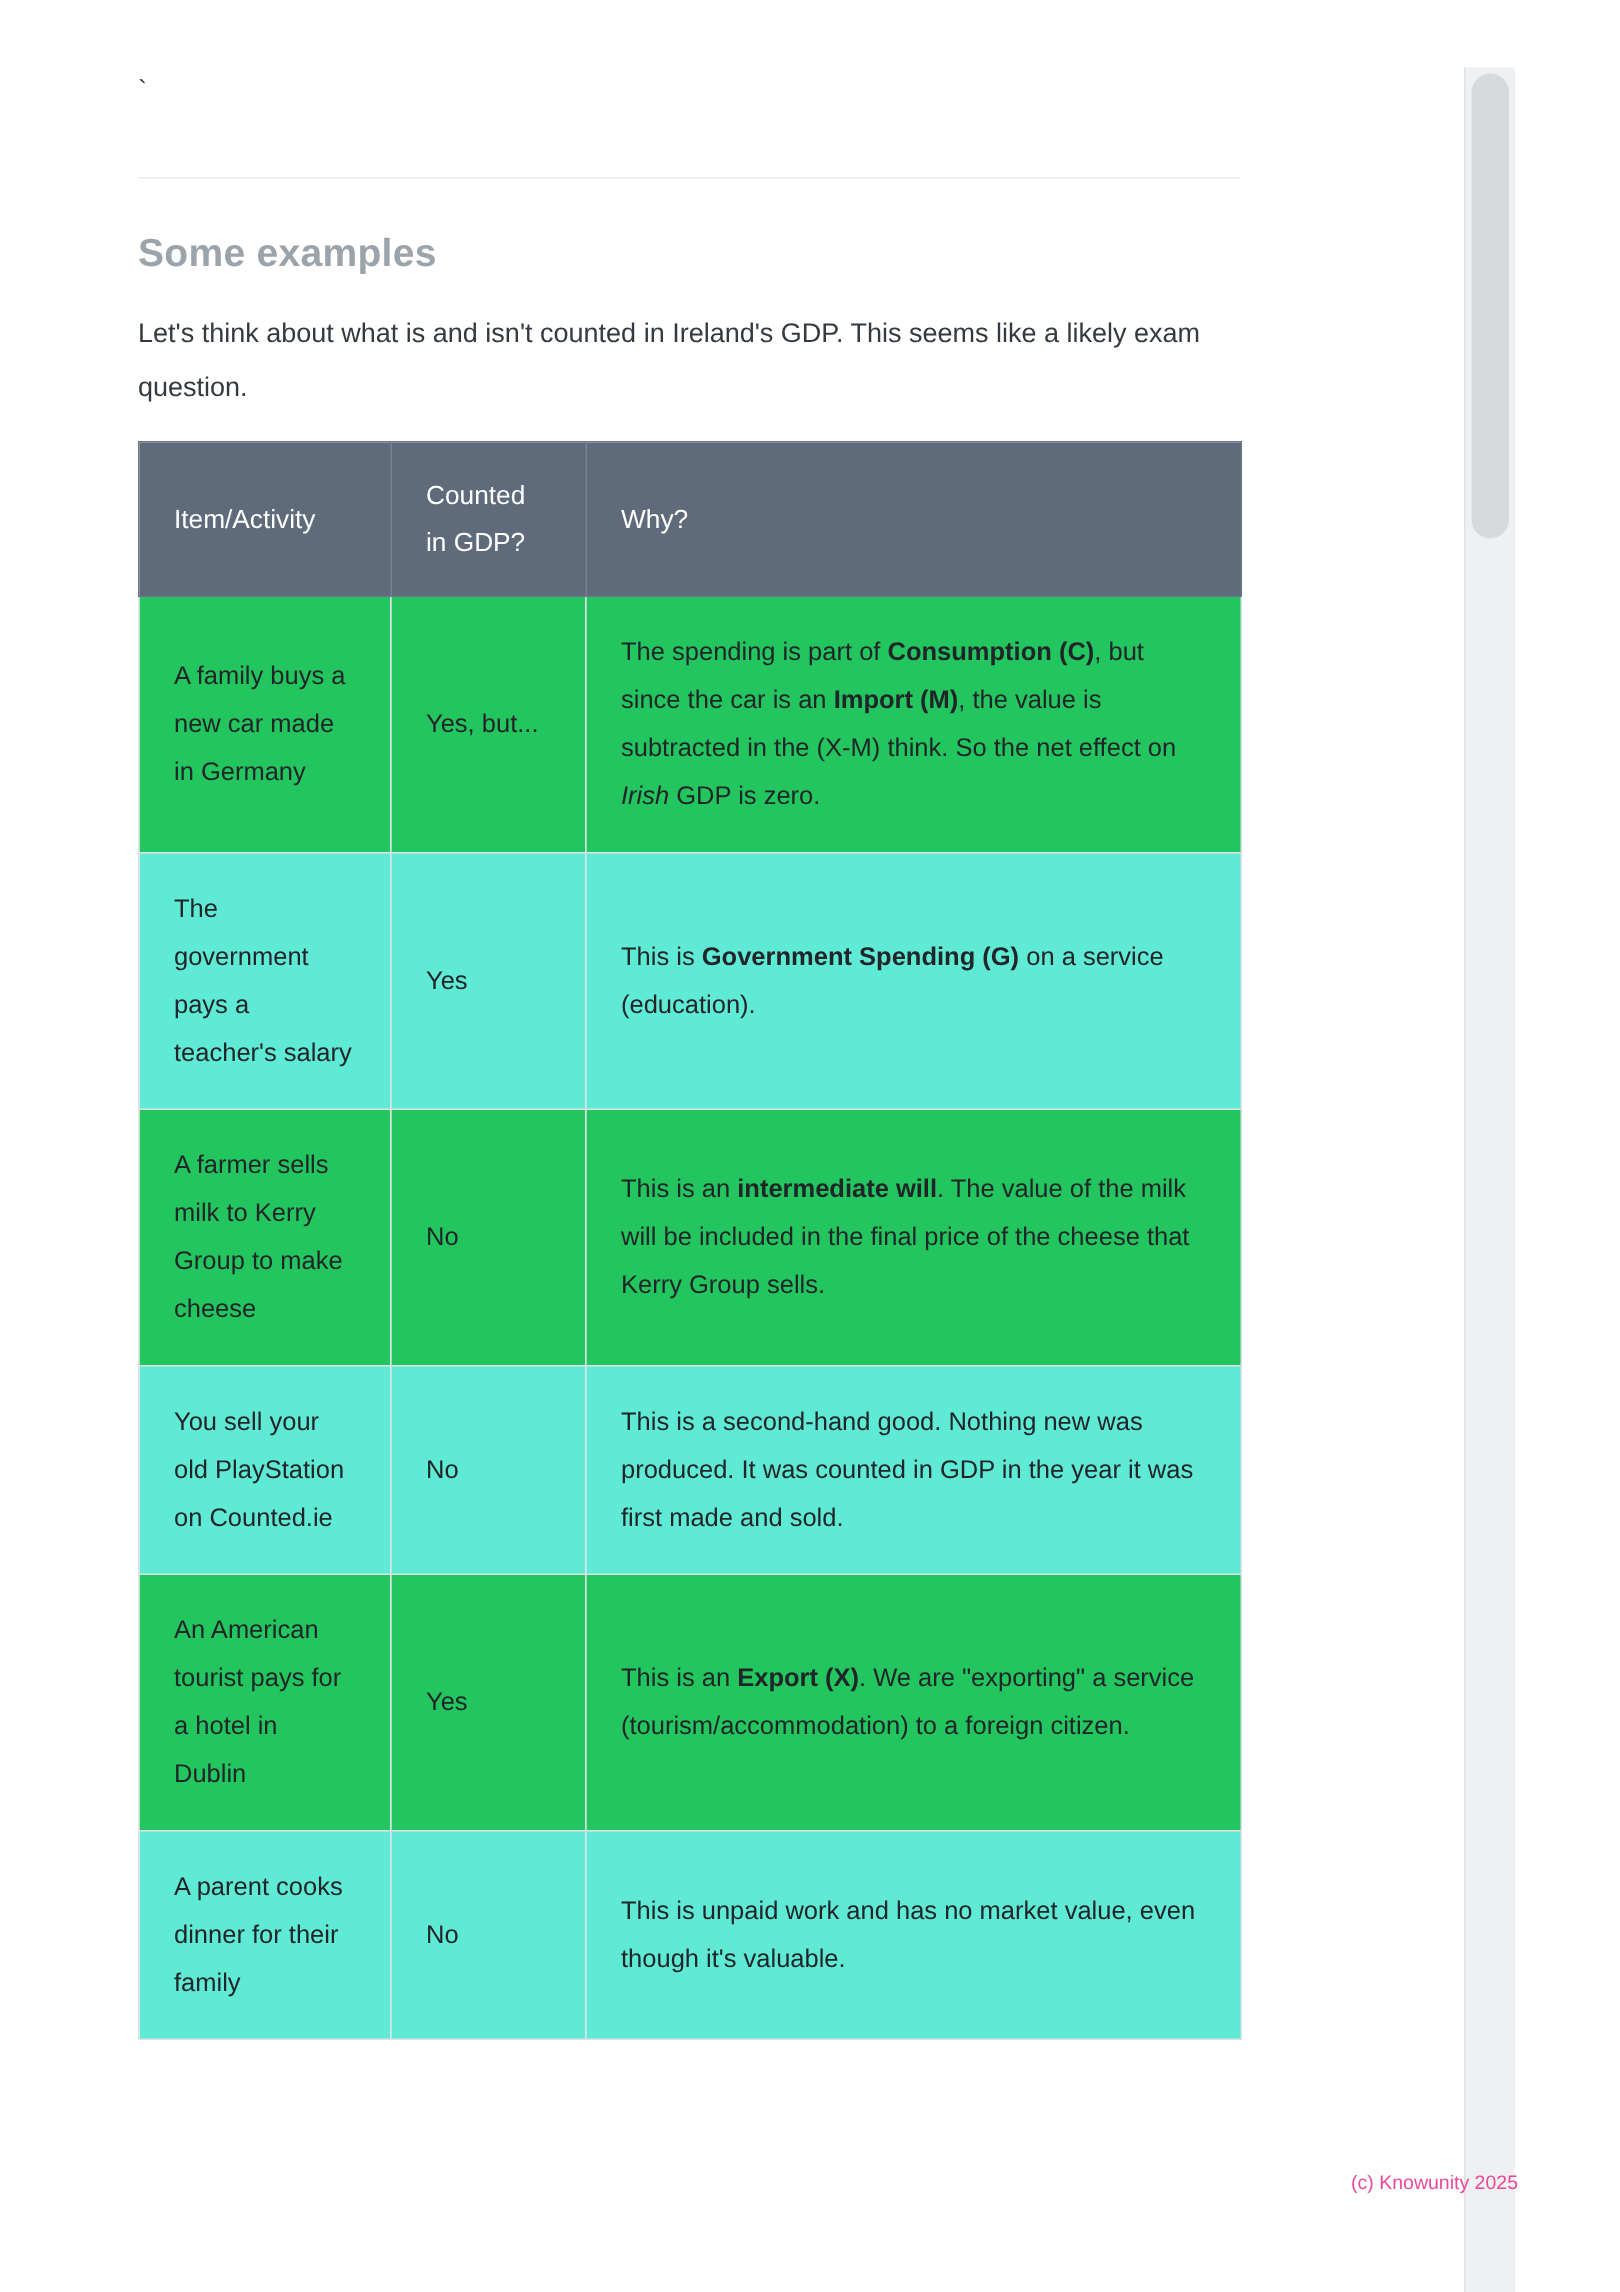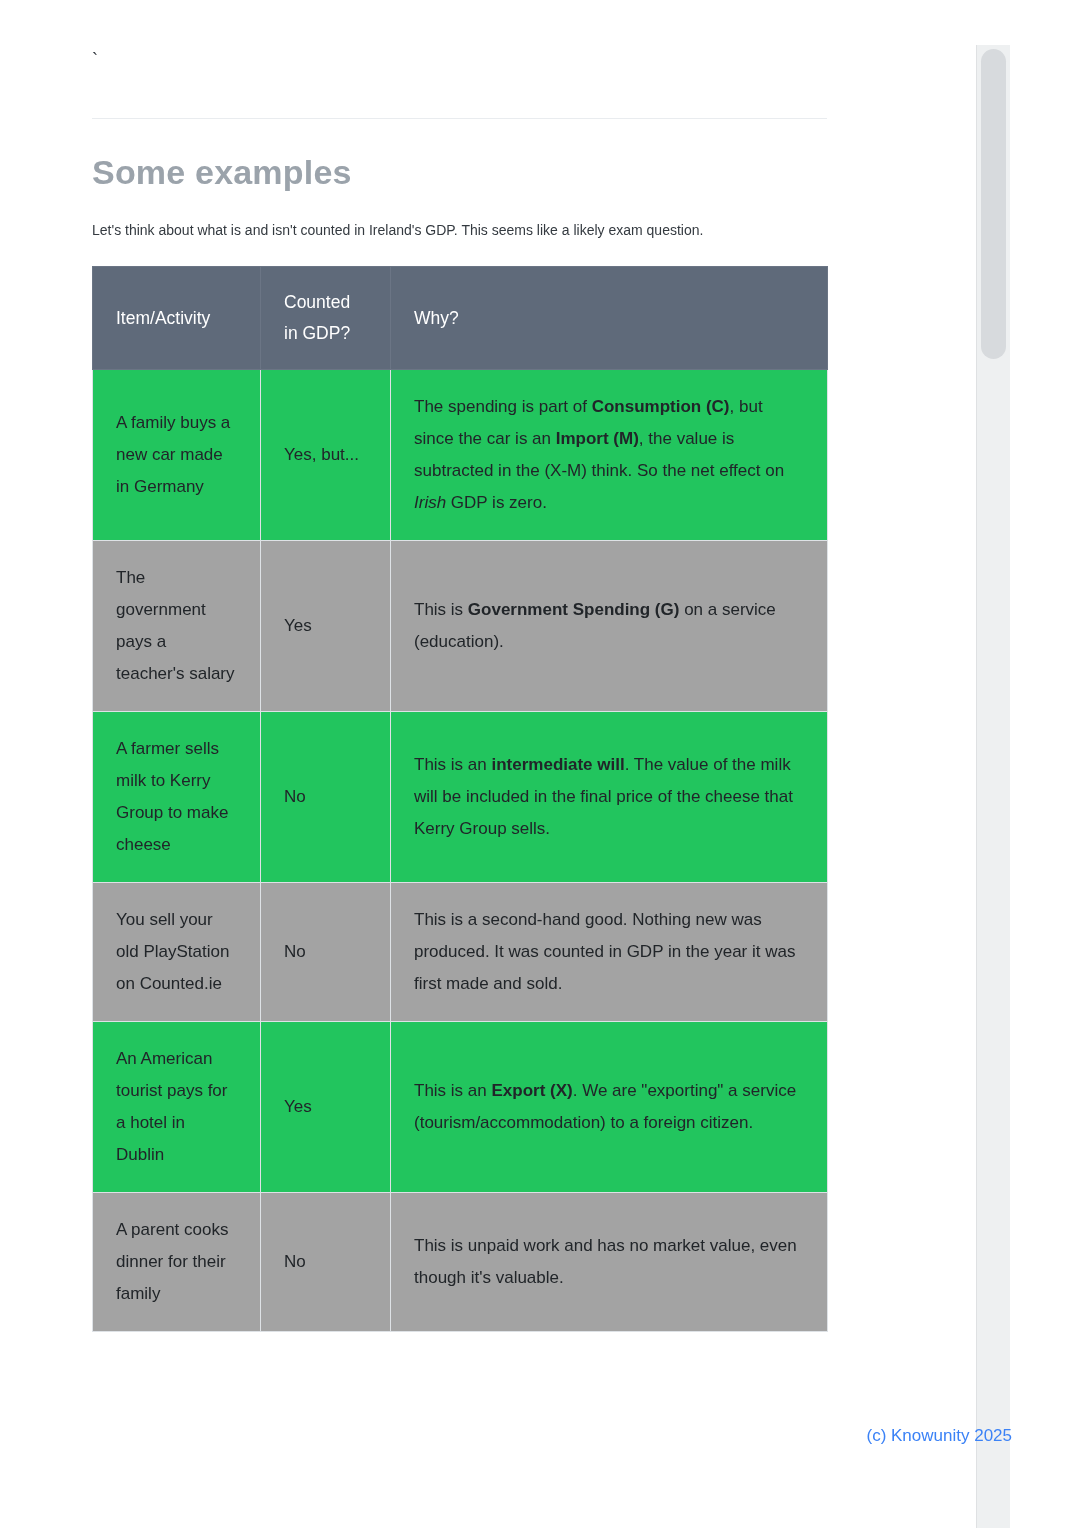--- a/index.html
+++ b/index.html
@@ -24,28 +24,28 @@
     font-size: 18px;
     color: #343a40;
   }
   .divider {
     border: none;
     border-top: 1px solid #e9ecef;
     margin-top: 46px;
   }
   .heading {
     margin-top: 34px;
-    font-size: 34px;
+    font-size: 26px;
     font-weight: 700;
     color: #9ba3ab;
     letter-spacing: 0.2px;
   }
   .intro {
     margin-top: 20px;
-    font-size: 14px;
+    font-size: 18px;
     line-height: 36px;
     color: #343a40;
   }
   table.gdp-table {
     margin-top: 18px;
     width: 100%;
     border-collapse: collapse;
     table-layout: fixed;
     font-size: 17px;
     color: #212529;
@@ -65,21 +65,21 @@
     font-size: 17.5px;
     line-height: 31px;
     padding-top: 20px;
     padding-bottom: 20px;
     border-color: #6b7585;
   }
   .col-item { width: 168px; }
   .col-counted { width: 130px; }
   .col-why { width: 437px; }
   tbody tr { background: #22c55e; }
-  tbody tr.alt { background: #a3a3a3; }
+  tbody tr.alt { background: #5eead4; }
   .cell-counted { font-weight: 400; }
   .cell-why strong { font-weight: 700; }
   .cell-why em { font-style: italic; }
   .scrollbar-track {
     position: absolute;
     left: 976px;
     top: 45px;
     width: 34px;
     height: 1483px;
     background: #eef0f1;
@@ -90,23 +90,23 @@
     left: 4px;
     top: 4px;
     width: 25px;
     height: 310px;
     background: #d7dadd;
     border-radius: 13px;
   }
   .watermark {
     position: absolute;
     right: 68px;
-    bottom: 82px;
-    font-size: 17px;
-    color: #3b82f6;
+    bottom: 66px;
+    font-size: 13px;
+    color: #ec4899;
     z-index: 5;
   }
 </style>
 </head>
 <body>
 
 <div class="page">
 
   <div class="content">
 

